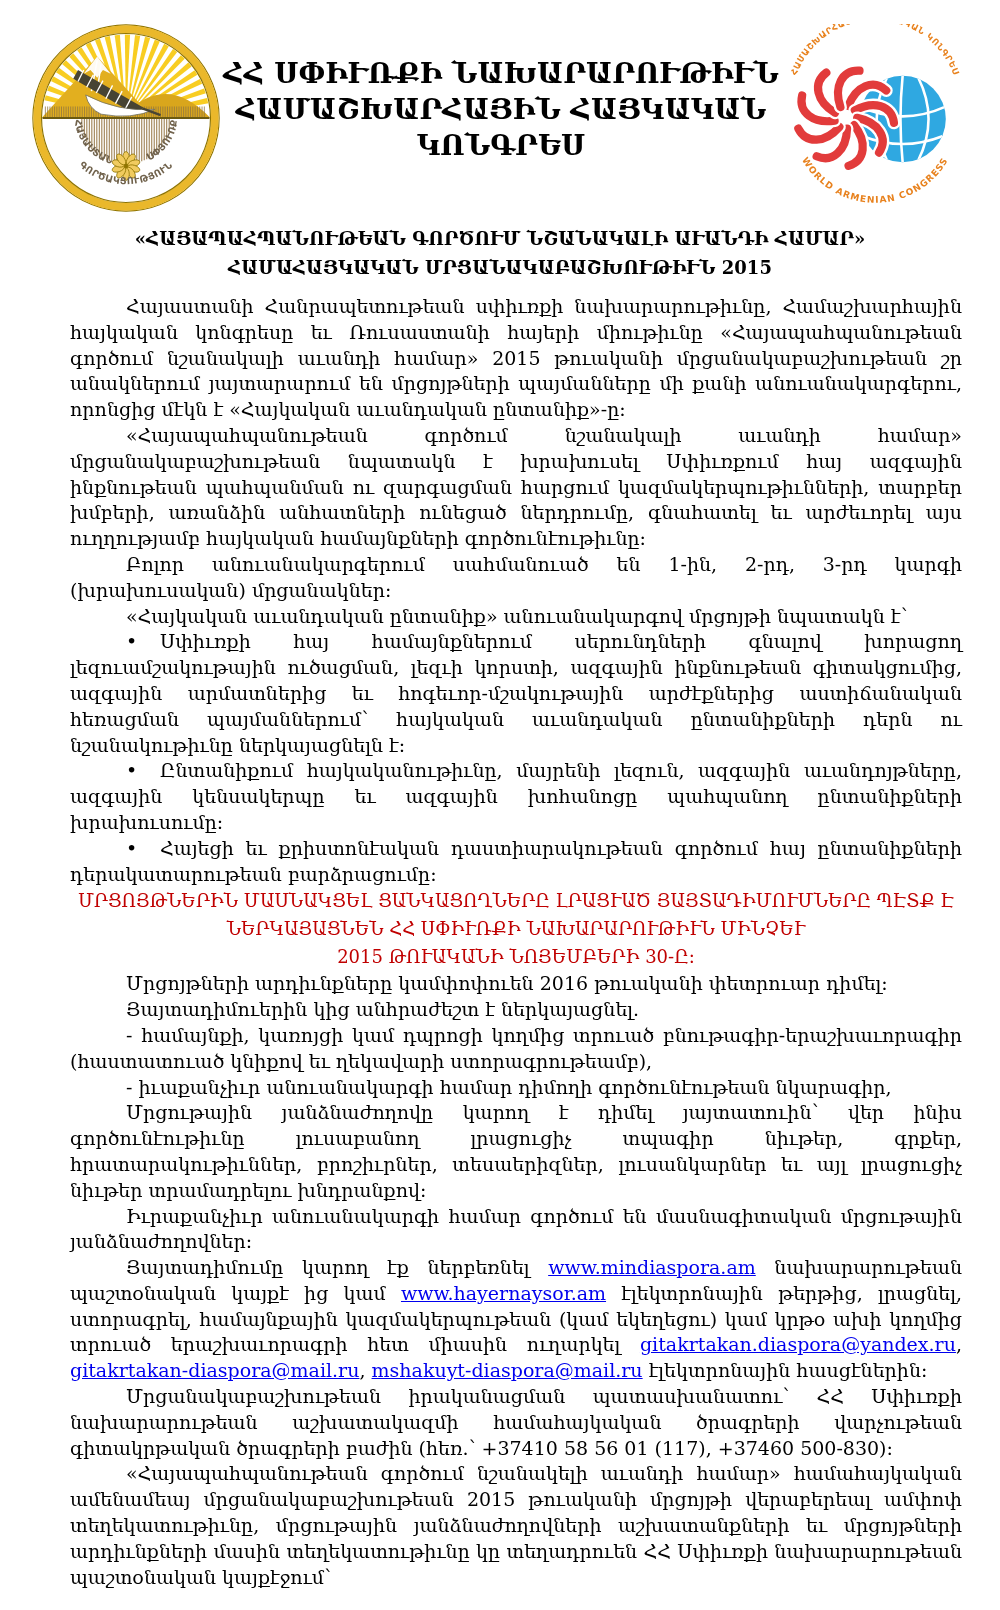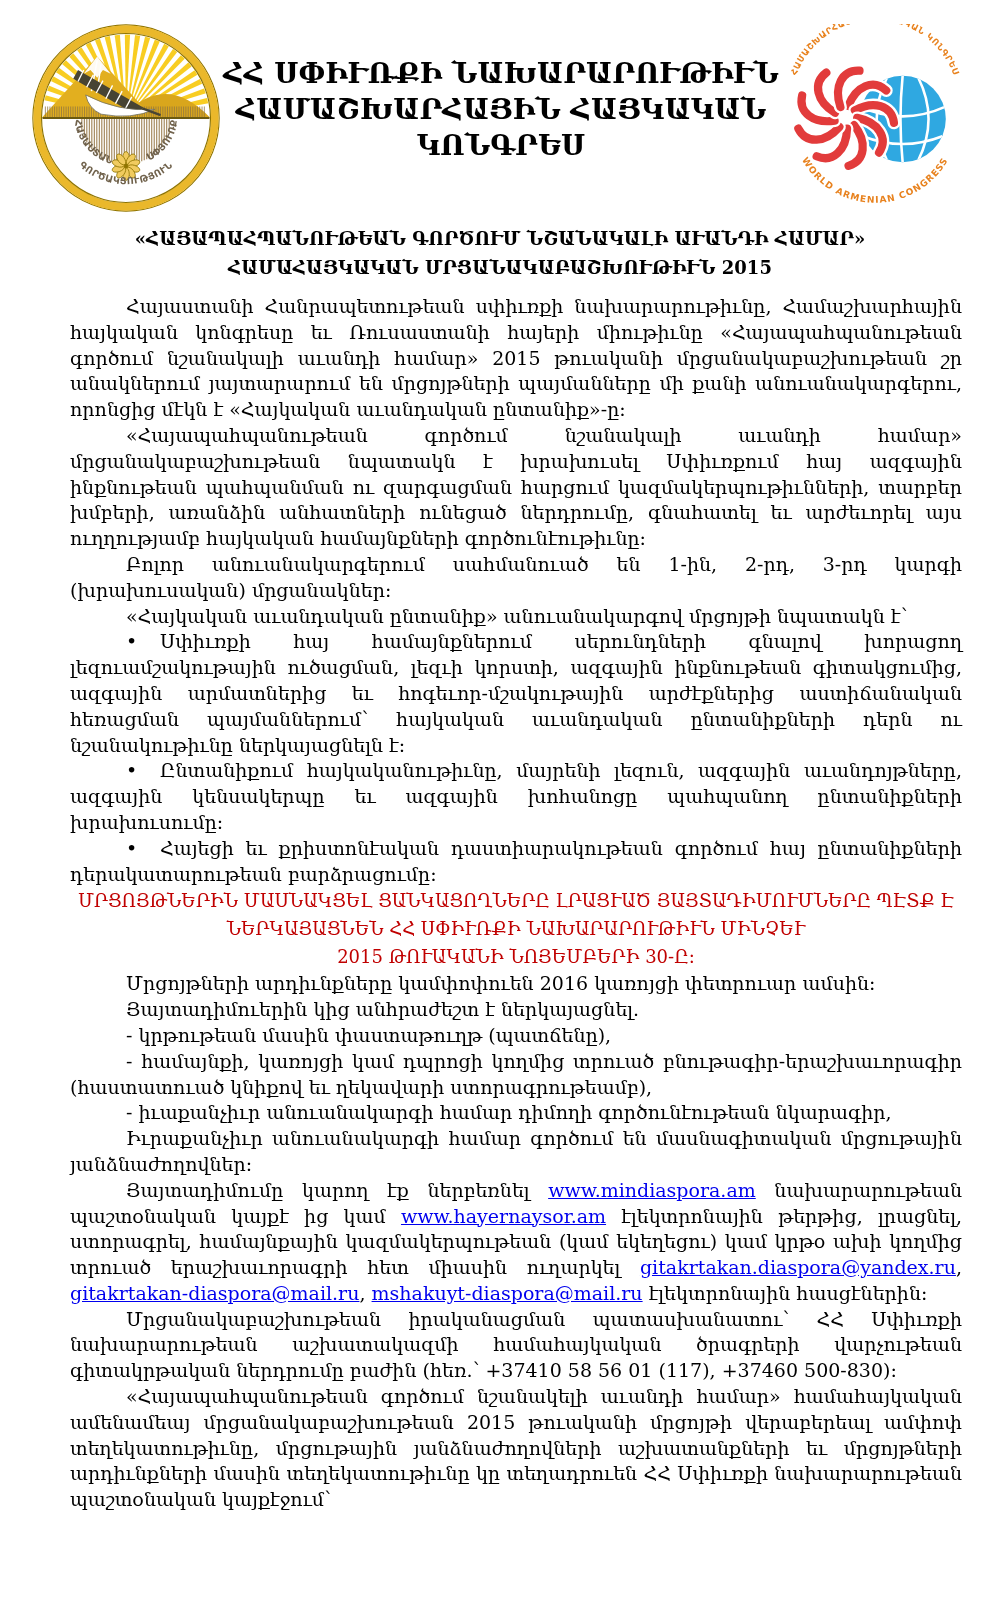--- a/index.html
+++ b/index.html
@@ -302,24 +302,24 @@
       <p class="blk ind"><span>Հայաստանի Հանրապետութեան սփիւռքի նախարարութիւնը, Համաշխարհային հայկական կոնգրեսը եւ Ռուսաստանի հայերի միութիւնը «Հայապահպանութեան գործում նշանակալի աւանդի համար» </span><span class="b">2015</span><span> թուականի մրցանակաբաշխութեան շր անակներում յայտարարում են մրցոյթների պայմանները մի քանի անուանակարգերու, որոնցից մէկն է </span><span class="b">«Հայկական աւանդական ընտանիք»</span><span>-ը։</span></p>
       <p class="blk ind"><span>«Հայապահպանութեան գործում նշանակալի աւանդի համար» մրցանակաբաշխութեան նպատակն է խրախուսել Սփիւռքում հայ ազգային ինքնութեան պահպանման ու զարգացման հարցում կազմակերպութիւնների, տարբեր խմբերի, առանձին անհատների ունեցած ներդրումը, գնահատել եւ արժեւորել այս ուղղությամբ հայկական համայնքների գործունէութիւնը։</span></p>
       <p class="blk ind"><span>Բոլոր անուանակարգերում սահմանուած են </span><span class="b">1</span><span>-ին, </span><span class="b">2</span><span>-րդ, </span><span class="b">3</span><span>-րդ կարգի (խրախուսական) մրցանակներ։</span></p>
       <p class="blk ind"><span class="b">«Հայկական աւանդական ընտանիք»</span><span> անուանակարգով մրցոյթի նպատակն է՝</span></p>
       <p class="blk ind"><span class="marker">•</span><span>Սփիւռքի հայ համայնքներում սերունդների գնալով խորացող լեզուամշակութային ուծացման, լեզւի կորստի, ազգային ինքնութեան գիտակցումից, ազգային արմատներից եւ հոգեւոր-մշակութային արժէքներից աստիճանական հեռացման պայմաններում՝ հայկական աւանդական ընտանիքների դերն ու նշանակութիւնը ներկայացնելն է։</span></p>
       <p class="blk ind"><span class="marker">•</span><span>Ընտանիքում հայկականութիւնը, մայրենի լեզուն, ազգային աւանդոյթները, ազգային կենսակերպը եւ ազգային խոհանոցը պահպանող ընտանիքների խրախուսումը։</span></p>
       <p class="blk ind"><span class="marker">•</span><span>Հայեցի եւ քրիստոնէական դաստիարակութեան գործում հայ ընտանիքների դերակատարութեան բարձրացումը։</span></p>
       <p class="blk red"><span class="b">ՄՐՑՈՅԹՆԵՐԻՆ ՄԱՍՆԱԿՑԵԼ ՑԱՆԿԱՑՈՂՆԵՐԸ ԼՐԱՑՒԱԾ ՅԱՅՏԱԴԻՄՈՒՄՆԵՐԸ ՊԷՏՔ Է
 ՆԵՐԿԱՅԱՑՆԵՆ ՀՀ ՍՓԻՒՌՔԻ ՆԱԽԱՐԱՐՈՒԹԻՒՆ ՄԻՆՉԵՒ
 2015 ԹՈՒԱԿԱՆԻ ՆՈՅԵՄԲԵՐԻ 30-Ը։</span></p>
-      <p class="blk ind"><span>Մրցոյթների արդիւնքները կամփոփուեն </span><span class="b">2016</span><span> կառոյցի փետրուար ամսին։</span></p>
+      <p class="blk ind"><span>Մրցոյթների արդիւնքները կամփոփուեն </span><span class="b">2016</span><span> թուականի փետրուար դիմել։</span></p>
       <p class="blk ind"><span class="b">Յայտադիմուերին կից անհրաժեշտ է ներկայացնել.</span></p>
-      <p class="blk ind"><span>- կրթութեան մասին փաստաթուղթ (պատճենը),</span></p>
       <p class="blk ind"><span>- համայնքի, կառոյցի կամ դպրոցի կողմից տրուած բնութագիր-երաշխաւորագիր (հաստատուած կնիքով եւ ղեկավարի ստորագրութեամբ),</span></p>
       <p class="blk ind"><span>- իւաքանչիւր անուանակարգի համար դիմողի գործունէութեան նկարագիր,</span></p>
+      <p class="blk ind"><span>Մրցութային յանձնաժողովը կարող է դիմել յայտատուին՝ վեր ինիս գործունէութիւնը լուսաբանող լրացուցիչ տպագիր նիւթեր, գրքեր, հրատարակութիւններ, բրոշիւրներ, տեսաերիզներ, լուսանկարներ եւ այլ լրացուցիչ նիւթեր տրամադրելու խնդրանքով։</span></p>
       <p class="blk ind"><span class="b">Իւրաքանչիւր անուանակարգի համար գործում են մասնագիտական մրցութային յանձնաժողովներ։</span></p>
       <p class="blk ind"><span>Յայտադիմումը կարող էք ներբեռնել </span><a href="#" class="link">www.mindiaspora.am</a><span> նախարարութեան պաշտօնական կայքէ ից կամ </span><a href="#" class="link">www.hayernaysor.am</a><span> էլեկտրոնային թերթից, լրացնել, ստորագրել, համայնքային կազմակերպութեան (կամ եկեղեցու) կամ կրթօ ախի կողմից տրուած երաշխաւորագրի հետ միասին ուղարկել </span><a href="#" class="link">gitakrtakan.diaspora@yandex.ru</a><span>, </span><a href="#" class="link">gitakrtakan-diaspora@mail.ru</a><span>, </span><a href="#" class="link">mshakuyt-diaspora@mail.ru</a><span> էլեկտրոնային հասցէներին։</span></p>
-      <p class="blk ind"><span>Մրցանակաբաշխութեան իրականացման պատասխանատու՝ ՀՀ Սփիւռքի նախարարութեան աշխատակազմի համահայկական ծրագրերի վարչութեան </span><span class="b">գիտակրթական ներդրումը բաժին</span><span> (հեռ.՝ +37410 58 56 01 (</span><span class="b">117</span><span>), +37460 500-830)։</span></p>
+      <p class="blk ind"><span>Մրցանակաբաշխութեան իրականացման պատասխանատու՝ ՀՀ Սփիւռքի նախարարութեան աշխատակազմի համահայկական ծրագրերի վարչութեան </span><span class="b">գիտակրթական ծրագրերի բաժին</span><span> (հեռ.՝ +37410 58 56 01 (</span><span class="b">117</span><span>), +37460 500-830)։</span></p>
       <p class="blk ind"><span>«Հայապահպանութեան գործում նշանակելի աւանդի համար» համահայկական ամենամեայ մրցանակաբաշխութեան </span><span class="b">2015</span><span> թուականի մրցոյթի վերաբերեալ ամփոփ տեղեկատութիւնը, մրցութային յանձնաժողովների աշխատանքների եւ մրցոյթների արդիւնքների մասին տեղեկատութիւնը կը տեղադրուեն ՀՀ Սփիւռքի նախարարութեան պաշտօնական կայքէջում՝ </span></p>
     </main>
 
 </div>
 
 </body></html>

